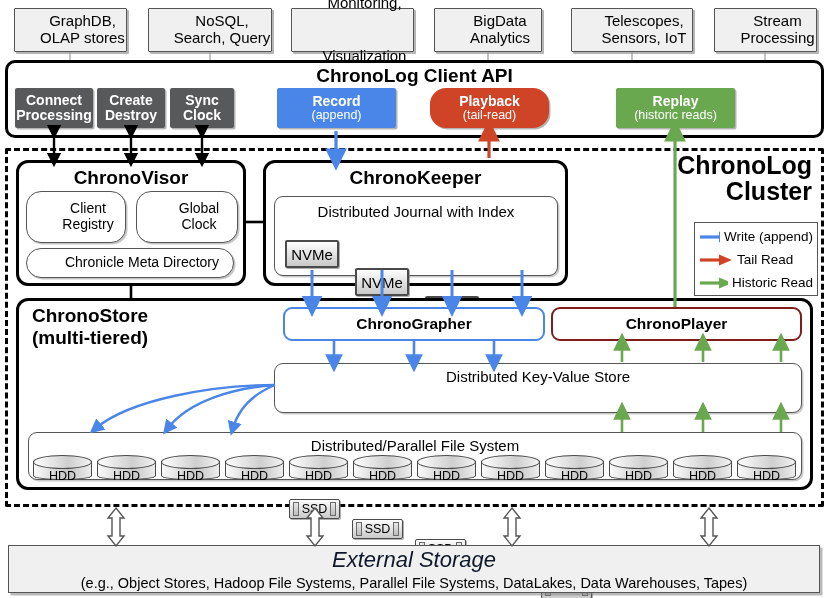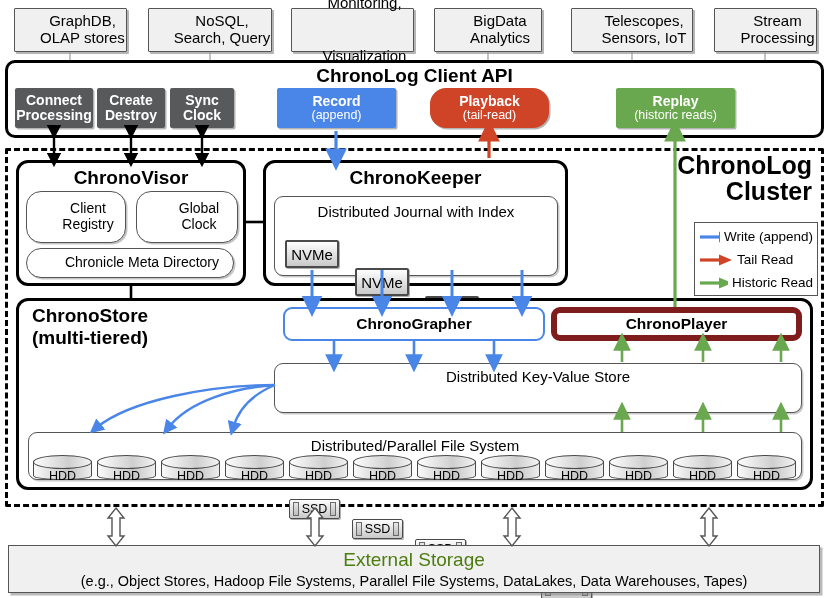--- a/index.html
+++ b/index.html
@@ -92,21 +92,21 @@
   
   .compbox{background:#fff;border-radius:9px;display:flex;align-items:center;
     justify-content:center;font-size:15.5px;font-weight:bold;color:#000;}
 
   
   .extbox{
     background:#f0f0f0;border:1.5px solid #555;
     box-shadow:2.5px 2.5px 0 rgba(130,130,130,.55);
     display:flex;flex-direction:column;align-items:center;justify-content:center;
   }
-  .ext-t1{font-size:19px;color:#4d7c0f;}
+  .ext-t1{font-size:22px;color:#0f172a;font-style:italic;}
   .ext-t2{font-size:14.5px;color:#000;margin-top:2px;}
 
   svg.ov{position:absolute;left:0;top:0;width:829px;height:598px;pointer-events:none;}
 </style>
 </head>
 <body>
 
 <div id="stage">
 
   <div class="abs topbox cbox" style="left:14px;top:8px;width:113px;height:44px;">
@@ -230,21 +230,21 @@
 
   <div class="abs hardbox" style="left:16px;top:298px;width:797px;height:192px;"></div>
   <div class="abs" style="left:32px;top:305px;width:230px;font-size:19px;font-weight:bold;line-height:1.18;">
     <div>ChronoStore</div>
     <div>(multi-tiered)</div>
   </div>
 
   <div class="abs compbox" style="left:283px;top:307px;width:262px;height:34px;border:2px solid #4a86e8;">
     <span>ChronoGrapher</span>
   </div>
-  <div class="abs compbox" style="left:551px;top:307px;width:251px;height:34px;border:6px solid #7f1d1d;">
+  <div class="abs compbox" style="left:551px;top:307px;width:251px;height:34px;border:2px solid #7f1d1d;">
     <span>ChronoPlayer</span>
   </div>
 
   <div class="abs softbox" style="left:274px;top:363px;width:528px;height:50px;"></div>
   <div class="abs softtitle" style="left:274px;top:367px;width:528px;height:19px;line-height:19px;">Distributed Key-Value Store</div>
 
   <div class="abs chip" style="left:289px;top:387px;width:51px;height:20px;">
     <span class="side l"></span>
     <span>SSD</span>
     <span class="side r"></span>

